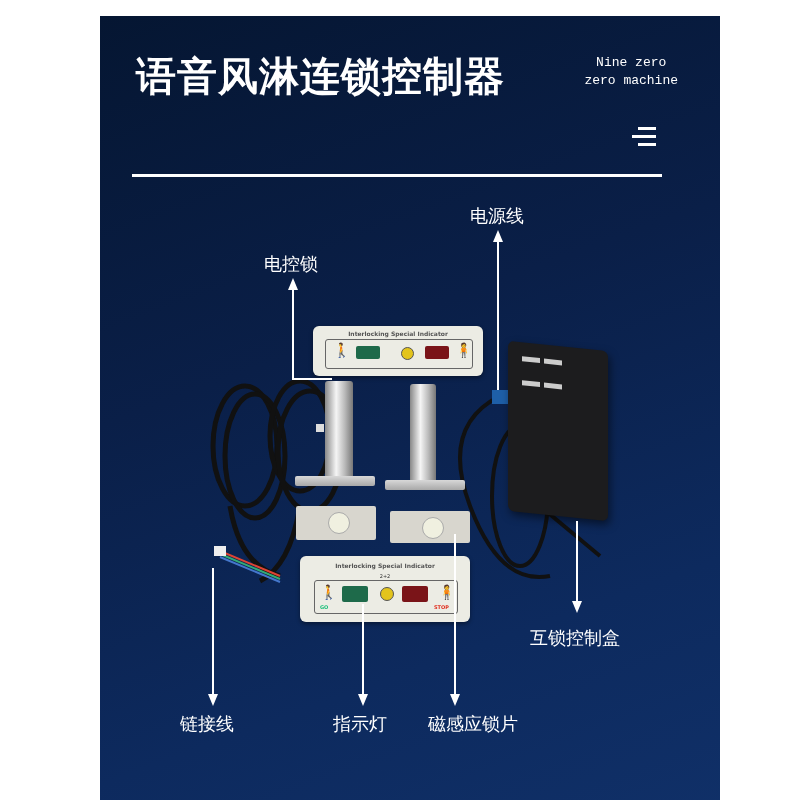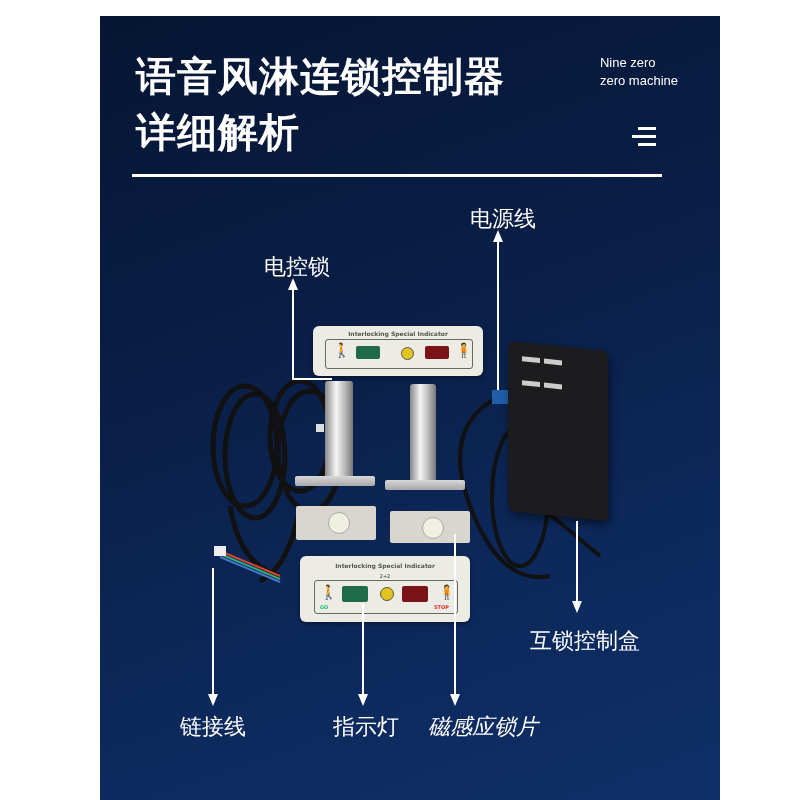--- a/index.html
+++ b/index.html
@@ -1,25 +1,25 @@
 <!DOCTYPE html>
 <html><head>
 <meta charset="utf-8">
 <style>
   html,body{margin:0;padding:0;}
   body{width:800px;height:800px;background:#ffffff;position:relative;overflow:hidden;font-family:"DejaVu Sans","Liberation Sans",sans-serif;}
   .panel{position:absolute;left:100px;top:16px;width:620px;height:800px;
     background:linear-gradient(160deg,#051632 0%,#0a1f48 40%,#0d2a5e 75%,#103068 100%);overflow:hidden;}
   .title{position:absolute;left:36px;color:#fff;font-weight:bold;font-size:40px;letter-spacing:1px;line-height:48px;}
   .t1{top:36px;} .t2{top:92px;}
-  .brand{position:absolute;right:42px;top:38px;color:#fff;font-size:13px;line-height:18px;text-align:left;font-family:Liberation Sans, sans-serif;}
+  .brand{position:absolute;right:42px;top:38px;color:#fff;font-size:13px;line-height:18px;text-align:center;font-family:Liberation Mono, monospace;}
   .menu{position:absolute;left:532px;top:108px;width:26px;height:24px;}
   .menu span{position:absolute;height:3px;background:#fff;}
   .rule{position:absolute;left:32px;top:158px;width:530px;height:3px;background:#fff;}
-  .label{position:absolute;color:#fff;font-size:22px;white-space:nowrap;}
+  .label{position:absolute;color:#fff;font-size:18px;white-space:nowrap;}
   .line{position:absolute;background:#fff;}
   .arrow-up{position:absolute;width:0;height:0;border-left:5px solid transparent;border-right:5px solid transparent;border-bottom:12px solid #fff;}
   .arrow-down{position:absolute;width:0;height:0;border-left:5px solid transparent;border-right:5px solid transparent;border-top:12px solid #fff;}
   
   .indicator{position:absolute;background:#ecece4;border-radius:6px;box-shadow:0 2px 4px rgba(0,0,0,.4);}
   .ind-title{position:absolute;top:4px;left:0;right:0;text-align:center;font-size:6px;color:#555;font-weight:bold;}
   .ind-inner{position:absolute;border:1px solid #666;border-radius:3px;}
   .seg{position:absolute;border-radius:2px;}
   .btn{position:absolute;border-radius:50%;background:#e3c41c;border:1px solid #555;}
   .fig{position:absolute;font-size:14px;font-weight:bold;}
@@ -29,21 +29,20 @@
   .hole{position:absolute;border-radius:50%;background:#f0f0e0;border:1px solid #aaa;}
   .box{position:absolute;background:#1c1c1e;border-radius:6px;transform:skewY(6deg);box-shadow:2px 4px 8px rgba(0,0,0,.5);}
   .watermark{position:absolute;left:478px;top:528px;font-size:19px;letter-spacing:6px;color:rgba(30,30,40,.75);}
 </style>
 </head>
 <body>
 
 <div class="panel">
 
   <div class="title t1">语音风淋连锁控制器</div>
-  <div class="title t2">详细解析</div>
 
   <div class="brand">
     <div>Nine zero</div>
     <div>zero machine</div>
   </div>
 
   <div class="menu">
     <span style="left:6px;top:3px;width:18px;"></span>
     <span style="left:0;top:11px;width:24px;"></span>
     <span style="left:6px;top:19px;width:18px;"></span>
@@ -140,15 +139,15 @@
   <div class="line" style="left:112px;top:552px;width:2px;height:128px;"></div>
   <div class="arrow-down" style="left:108px;top:678px;"></div>
   <div class="label" style="left:80px;top:696px;">链接线</div>
 
   <div class="line" style="left:262px;top:588px;width:2px;height:92px;"></div>
   <div class="arrow-down" style="left:258px;top:678px;"></div>
   <div class="label" style="left:233px;top:696px;">指示灯</div>
 
   <div class="line" style="left:354px;top:518px;width:2px;height:162px;"></div>
   <div class="arrow-down" style="left:350px;top:678px;"></div>
-  <div class="label" style="left:328px;top:696px;font-style:italic;">磁感应锁片</div>
+  <div class="label" style="left:328px;top:696px;">磁感应锁片</div>
 
 </div>
 
 </body></html>

